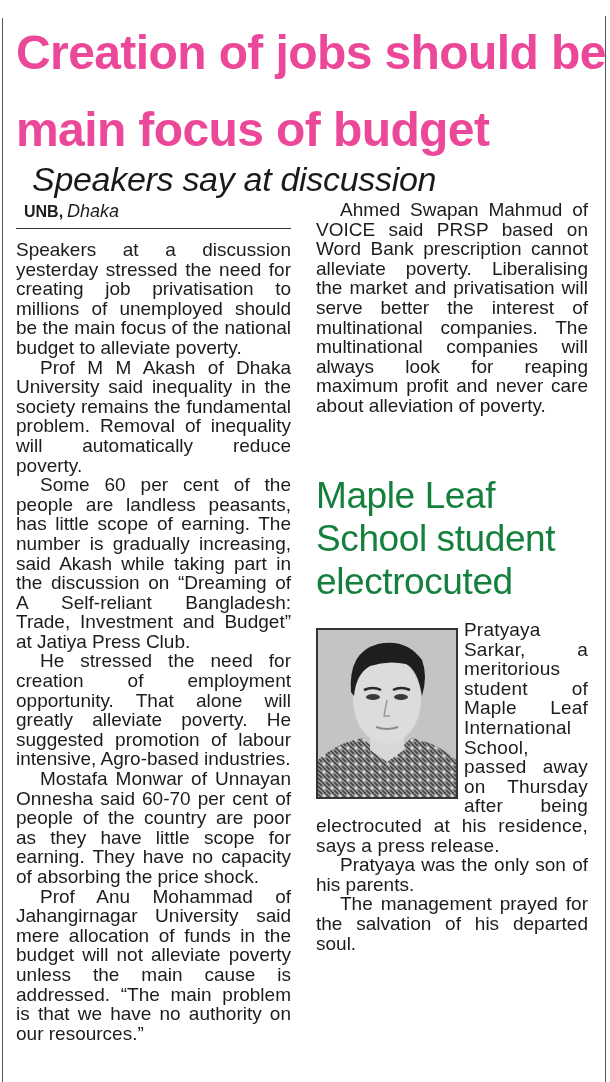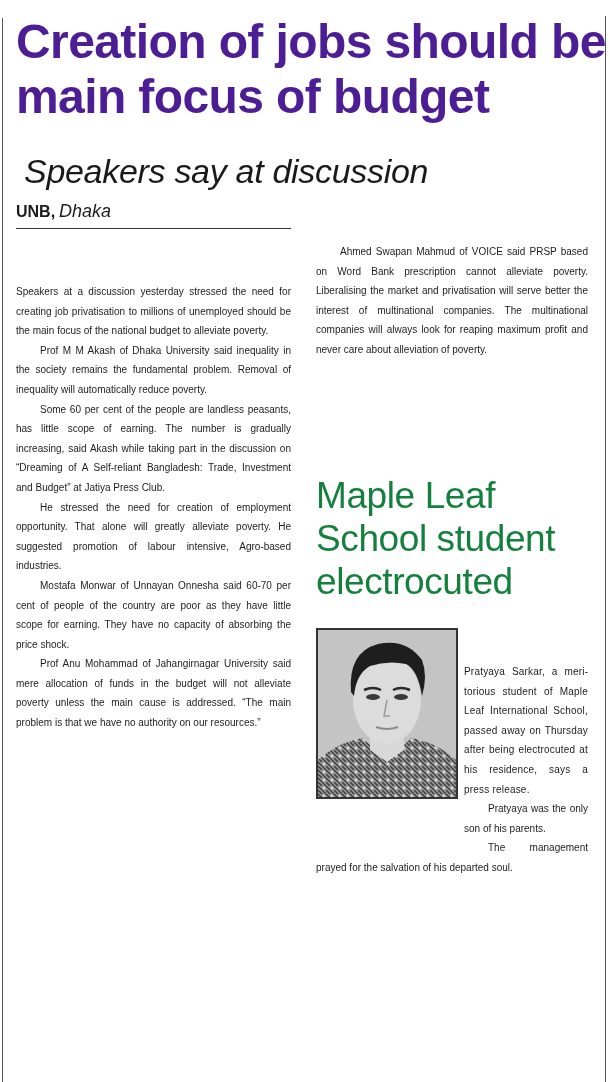--- a/index.html
+++ b/index.html
@@ -1,25 +1,25 @@
 <!DOCTYPE html>
 <html><head>
 <meta charset="utf-8">
 <style>
   html, body { margin: 0; padding: 0; background: #ffffff; }
   body { width: 610px; height: 1082px; position: relative; overflow: hidden; font-family: "Liberation Sans", sans-serif; color: #1c1c1c; }
   .frame-left { position: absolute; left: 2px; top: 18px; width: 1px; height: 1064px; background: #555; }
   .frame-right { position: absolute; left: 605px; top: 16px; width: 1px; height: 1066px; background: #555; }
-  .headline { position: absolute; left: 16px; top: 14px; width: 590px; margin: 0; font-family: "Liberation Sans", sans-serif; font-weight: bold; font-size: 48px; line-height: 55px; letter-spacing: -0.6px; color: #4c1d95; }
-  .subhead { position: absolute; left: 16px; top: 143px; margin: 8px; font-family: "Liberation Sans", sans-serif; font-style: italic; font-weight: normal; font-size: 34px; line-height: 40px; color: #1a1a1a; letter-spacing: -0.3px; text-align: center; }
+  .headline { position: absolute; left: 16px; top: 14px; width: 590px; margin: 0; font-family: "Liberation Sans", sans-serif; font-weight: bold; font-size: 48px; line-height: 77px; letter-spacing: -0.6px; color: #ec4899; }
+  .subhead { position: absolute; left: 16px; top: 143px; margin: 16px; font-family: "Liberation Sans", sans-serif; font-style: italic; font-weight: normal; font-size: 34px; line-height: 40px; color: #1a1a1a; letter-spacing: -0.3px; text-align: center; }
   .byline { position: absolute; left: 16px; top: 202px; font-size: 14px; line-height: 18px; }
-  .byline .agency { font-weight: bold; font-variant: small-caps; font-size: 16px; }
+  .byline .agency { font-weight: bold; font-variant: small-caps; font-size: 16px; margin-left: 8px; }
   .byline .place { font-style: italic; font-size: 18px; }
   .byline-rule { position: absolute; left: 16px; top: 228px; width: 275px; height: 1px; background: #333; }
-  .col { position: absolute; font-size: 10px; line-height: 19.6px; text-align: justify; hyphens: manual; margin-top: 42px; }
+  .col { position: absolute; font-size: 19px; line-height: 19.6px; text-align: justify; hyphens: manual; }
   .col p { margin: 0; text-indent: 24px; }
   .col p.first { text-indent: 0; }
   .col-left { left: 16px; top: 240px; width: 275px; }
   .col-right-top { left: 316px; top: 200px; width: 272px; }
   .story2-title { position: absolute; left: 316px; top: 474px; width: 280px; margin: 0; font-family: "Liberation Sans", sans-serif; font-weight: normal; font-size: 37px; line-height: 43px; color: #15803d; letter-spacing: -0.4px; }
   .photo { position: absolute; left: 316px; top: 628px; width: 138px; height: 167px; border: 2px solid #333; background: #bcbcbc; overflow: hidden; }
   .photo svg { display: block; }
   .col-right-bottom { left: 316px; top: 620px; width: 272px; }
   .wrap-gap { float: left; width: 148px; height: 178px; }
 </style>

